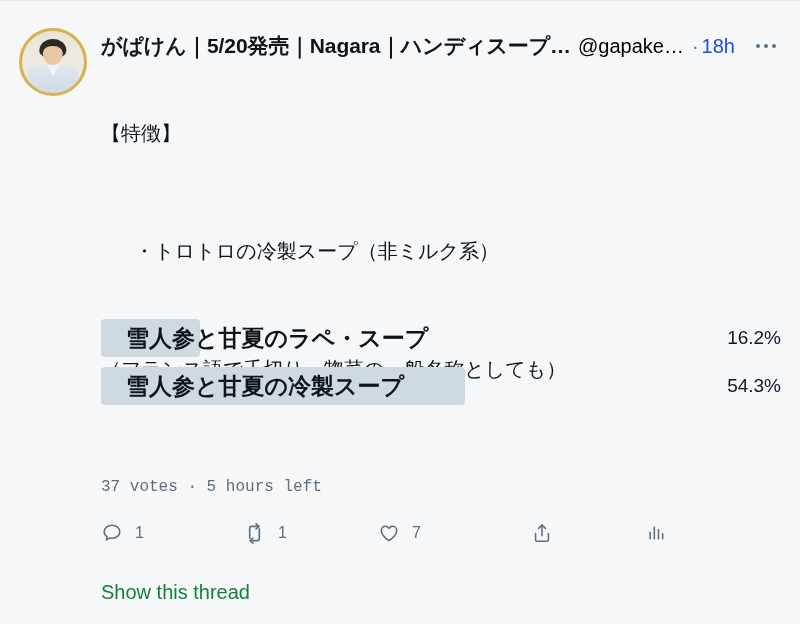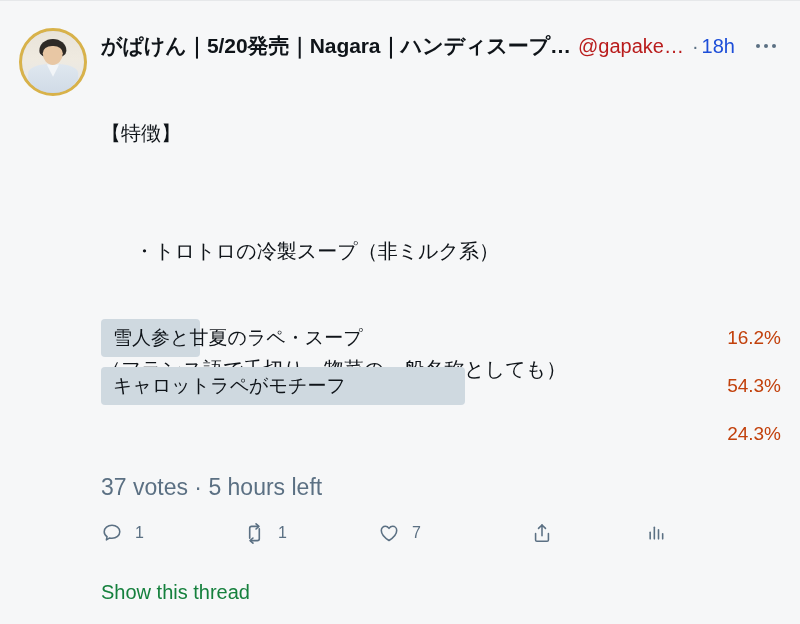--- a/index.html
+++ b/index.html
@@ -101,21 +101,21 @@
   }
   .display-name {
     font-size: 21px;
     font-weight: bold;
     color: #0f1419;
     letter-spacing: -0.1px;
     line-height: 28px;
   }
   .handle {
     font-size: 20px;
-    color: #b91c1c;
+    color: #000000;
     margin-left: 7px;
     line-height: 28px;
   }
   .dot-sep {
     font-size: 20px;
     color: #5b7083;
     margin-left: 8px;
     line-height: 28px;
   }
   .timestamp {
@@ -182,44 +182,46 @@
     position: absolute;
     left: 0;
     top: 0;
     height: 38px;
     background: #cfd9e0;
     border-radius: 4px;
   }
   .poll-label {
     position: relative;
     z-index: 2;
-    padding-left: 12px;
-    font-size: 19px;
+    padding-left: 25px;
+    font-size: 23px;
     color: #0f1419;
     line-height: 38px;
     white-space: nowrap;
+    font-weight: bold;
   }
   .poll-pct {
     position: absolute;
     right: 0;
     top: 0;
     width: 110px;
     text-align: right;
     font-size: 19px;
-    color: #c2410c;
+    color: #0f172a;
     line-height: 38px;
   }
 
   .poll-meta {
     position: absolute;
     left: 101px;
     top: 474px;
-    font-size: 23px;
+    font-size: 16px;
     color: #5b7083;
     line-height: 24px;
+    font-family: Liberation Mono, monospace;
   }
 
   
   .actions {
     position: absolute;
     left: 101px;
     top: 512px;
     width: 580px;
     height: 40px;
   }
@@ -299,27 +301,26 @@
       <div class="poll-track">
         <div class="poll-fill" style="width: 16.2%;"></div>
         <div class="poll-label">雪人参と甘夏のラペ・スープ</div>
       </div>
       <div class="poll-pct">16.2%</div>
     </div>
 
     <div class="poll-row">
       <div class="poll-track">
         <div class="poll-fill" style="width: 59.5%;"></div>
-        <div class="poll-label">キャロットラペがモチーフ</div>
+        <div class="poll-label">雪人参と甘夏の冷製スープ</div>
       </div>
       <div class="poll-pct">54.3%</div>
     </div>
 
     <div class="poll-row">
-      <div class="poll-pct">24.3%</div>
     </div>
 
   </div>
 
   <div class="poll-meta">37 votes · 5 hours left</div>
 
   <div class="actions">
 
     <div class="action a-reply">
       <span>

